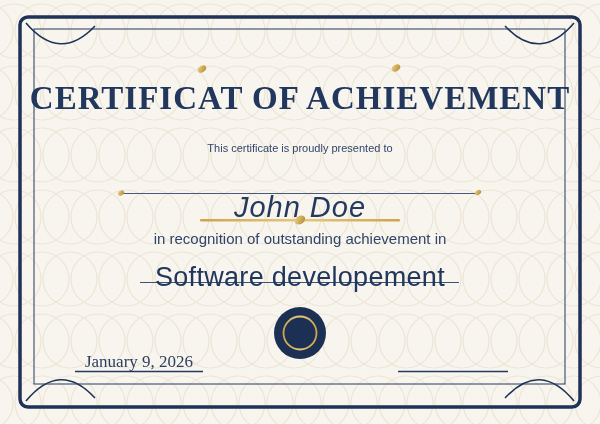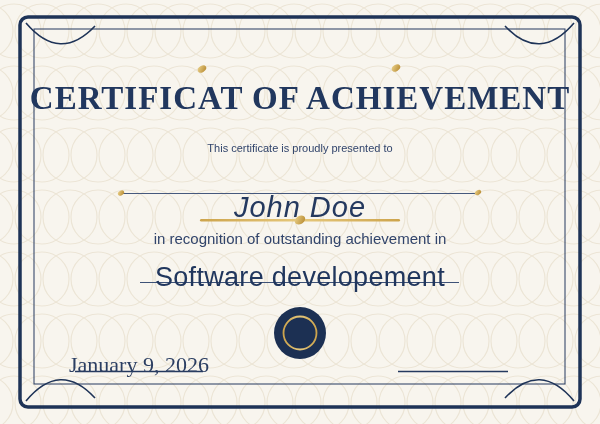--- a/index.html
+++ b/index.html
@@ -64,21 +64,21 @@
     font-weight: 400;
     letter-spacing: 0.3px;
     color: #20365d;
     margin-top: 20px;
   }
   .sig-text {
     position: absolute;
     text-align: center;
     white-space: nowrap;
     font-family: "Liberation Serif", "DejaVu Serif", serif;
-    font-size: 22px;
+    font-size: 17px;
     color: #2b3e62;
   }
   .sig-date {
     left: 55px;
     width: 168px;
     top: 352px;
   }
   .sig-name {
     left: 369px;
     width: 168px;

